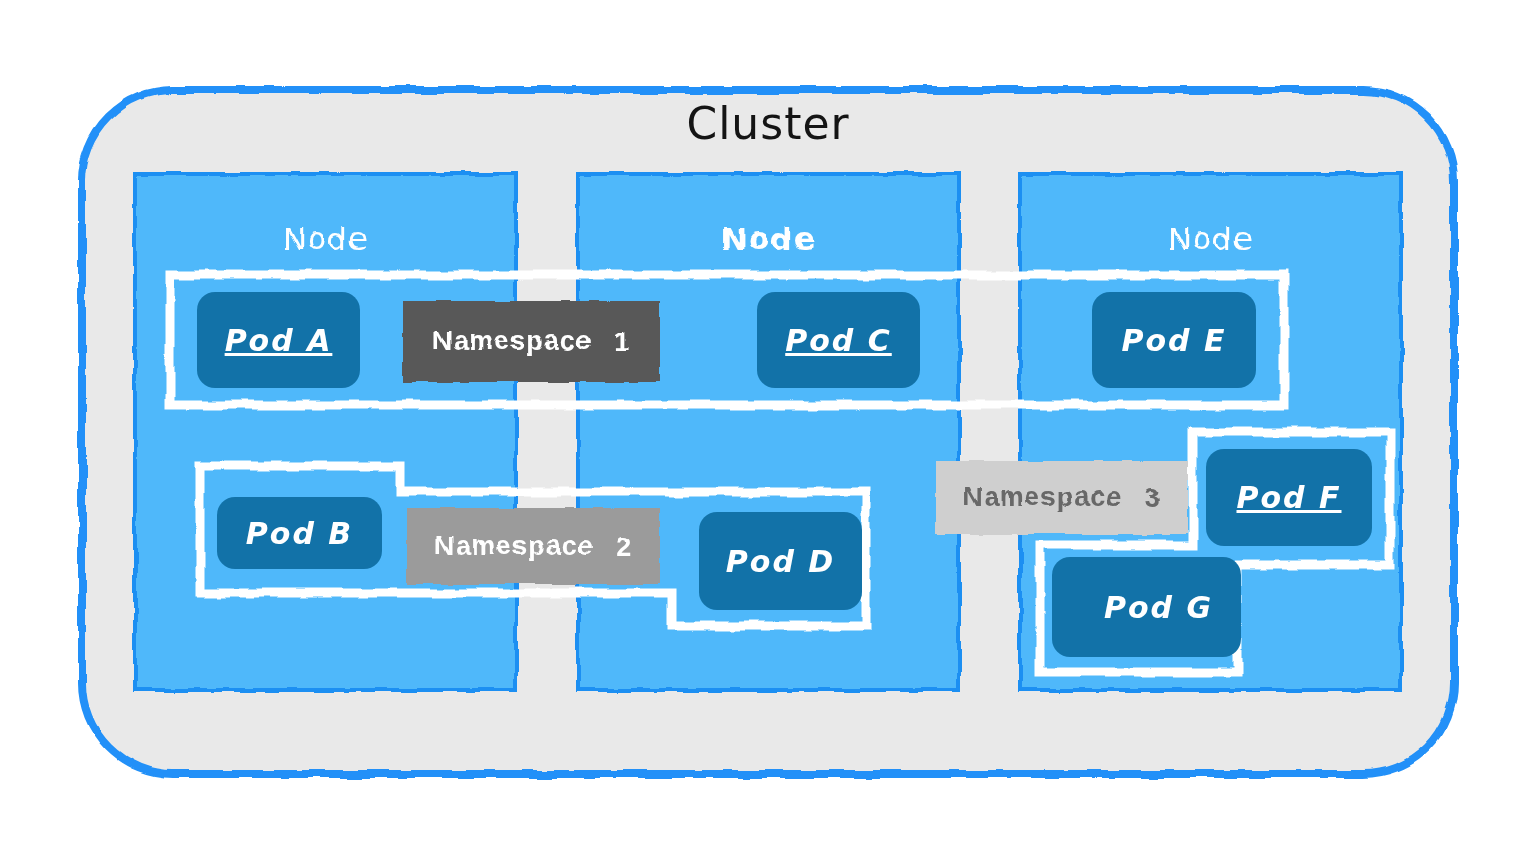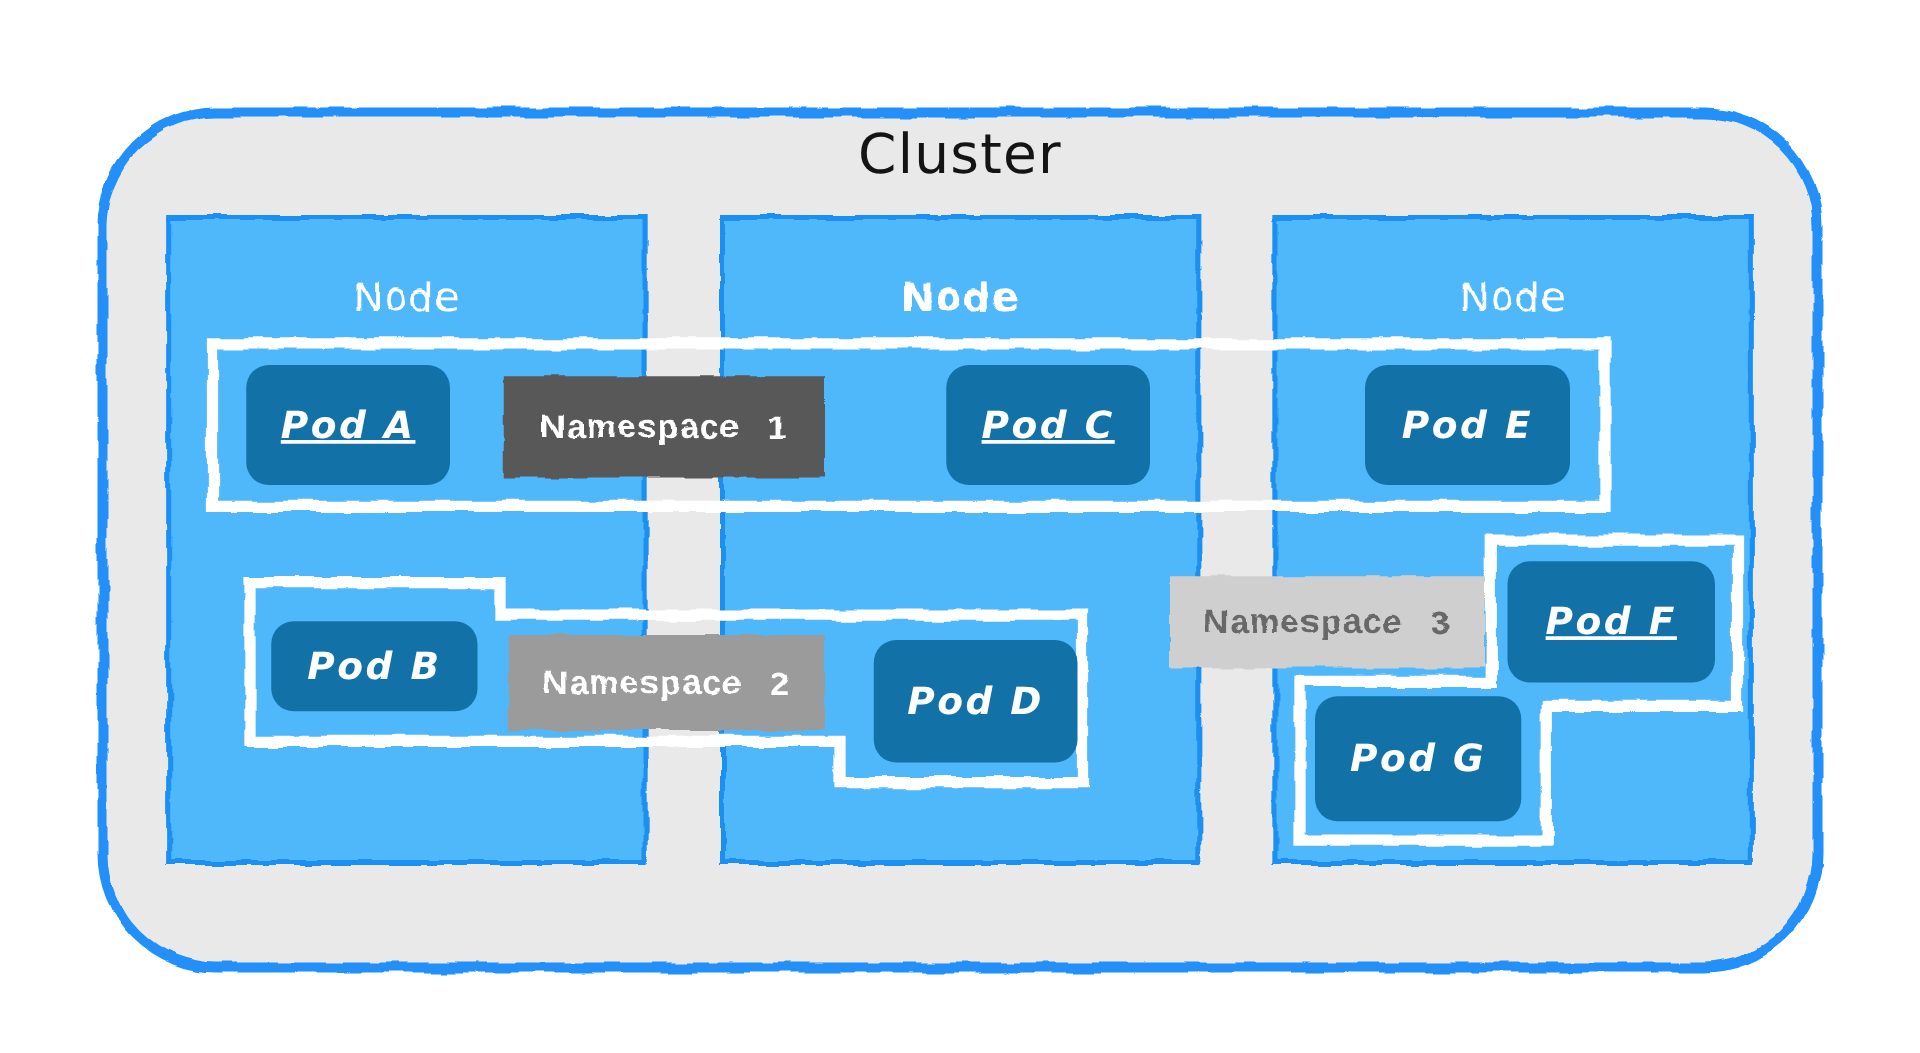--- a/index.html
+++ b/index.html
@@ -41,21 +41,21 @@
     display:flex;align-items:center;justify-content:center;
     color:#ffffff;font-size:30px;font-weight:bold;font-style:italic;
     letter-spacing:2px;
   }
   .pod-a{left:197px;top:292px;width:163px;height:96px;text-decoration:underline;}
   .pod-b{left:217px;top:480px;width:165px;height:72px;margin-top:17px;}
   .pod-c{left:757px;top:292px;width:163px;height:96px;text-decoration:underline;}
   .pod-d{left:687px;top:512px;width:163px;height:98px;margin-left:12px;}
   .pod-e{left:1092px;top:292px;width:164px;height:96px;align-items:center;}
   .pod-f{left:1206px;top:449px;width:166px;height:97px;text-decoration:underline;}
-  .pod-g{left:1052px;top:557px;width:165px;height:100px;}
+  .pod-g{left:1052px;top:557px;width:165px;height:100px;padding-left:24px;}
   
   .ns-label{
     position:absolute;display:flex;align-items:center;justify-content:center;
     font-weight:bold;font-size:27px;letter-spacing:1px;word-spacing:14px;
     font-family:"Liberation Sans","DejaVu Sans",sans-serif;
   }
   .ns-label-1{left:403px;top:301px;width:257px;height:81px;background:#595959;color:#ffffff;}
   .ns-label-2{left:407px;top:508px;width:253px;height:76px;background:#9b9b9b;color:#ffffff;}
   .ns-label-3{left:936px;top:461px;width:252px;height:73px;background:#cfcfcf;color:#686868;}
   

